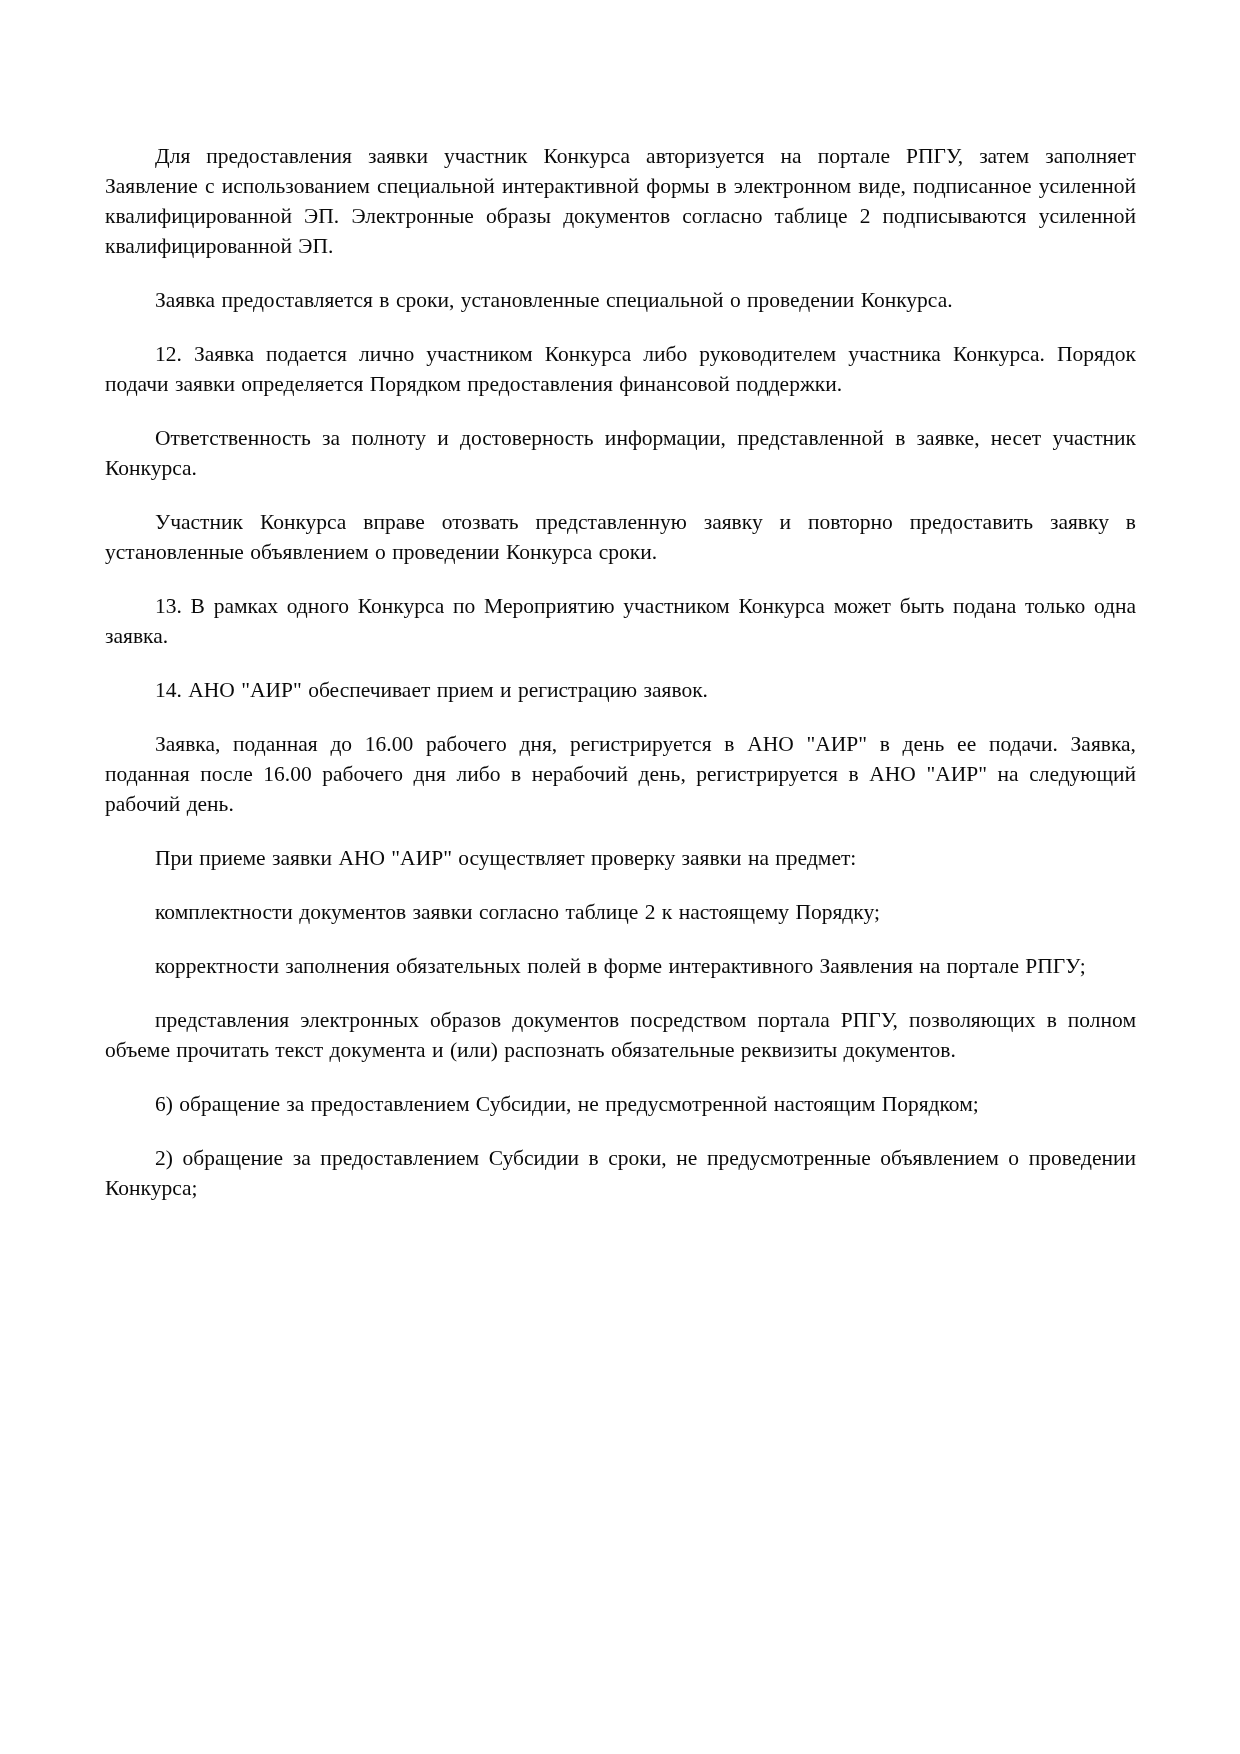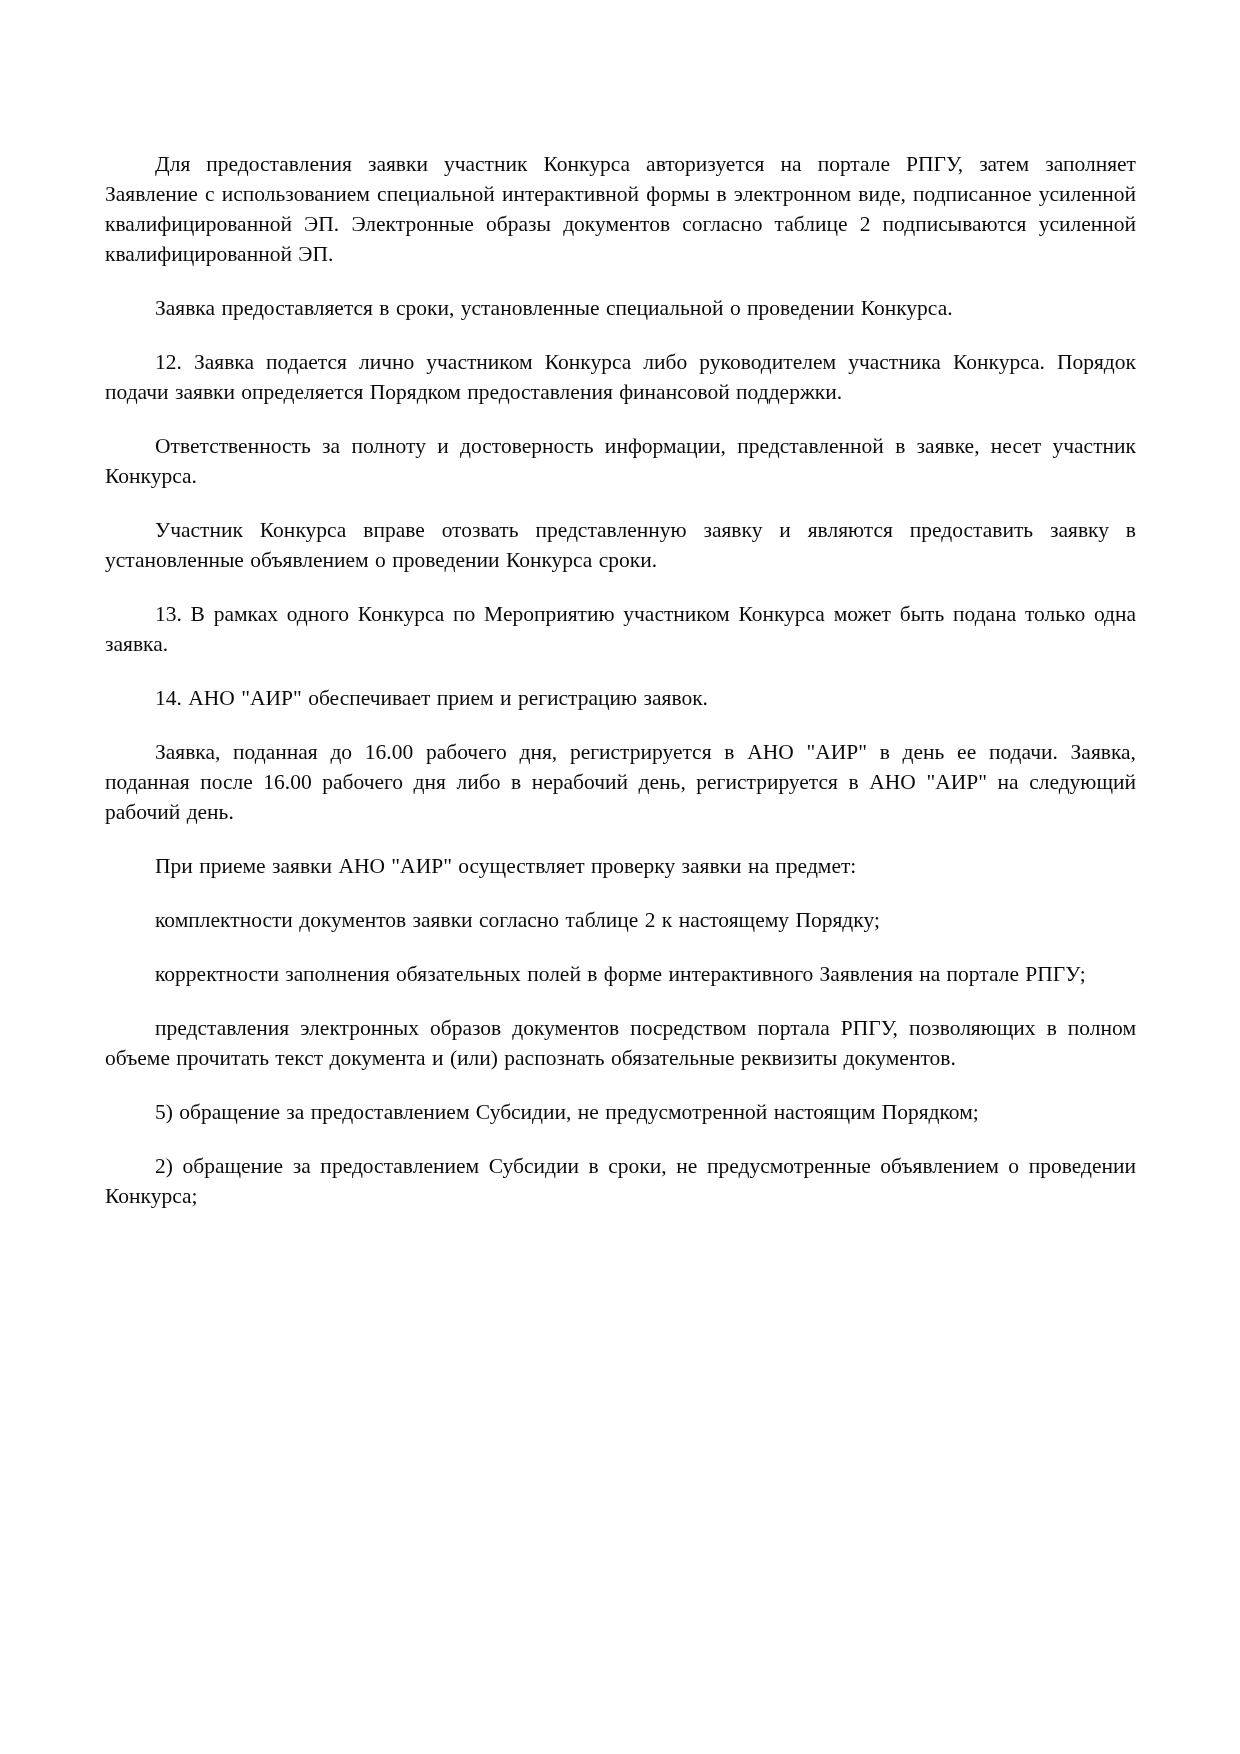--- a/index.html
+++ b/index.html
@@ -18,38 +18,38 @@
   }
   .doc-body {
     font-family: "Liberation Serif", "DejaVu Serif", serif;
     font-size: 21.5px;
     line-height: 30px;
     color: #0a0a0a;
     text-align: justify;
     text-align-last: left;
   }
   .doc-body p {
-    margin: 16px 0 24px 0;
+    margin: 8px 0 24px 0;
     text-indent: 50px;
     word-spacing: 1px;
   }
 </style>
 </head>
 <body>
 
 <div class="page">
   <div class="doc-body">
     <p>Для предоставления заявки участник Конкурса авторизуется на портале РПГУ, затем заполняет Заявление с использованием специальной интерактивной формы в электронном виде, подписанное усиленной квалифицированной ЭП. Электронные образы документов согласно таблице 2 подписываются усиленной квалифицированной ЭП.</p>
     <p>Заявка предоставляется в сроки, установленные специальной о проведении Конкурса.</p>
     <p>12. Заявка подается лично участником Конкурса либо руководителем участника Конкурса. Порядок подачи заявки определяется Порядком предоставления финансовой поддержки.</p>
     <p>Ответственность за полноту и достоверность информации, представленной в заявке, несет участник Конкурса.</p>
-    <p>Участник Конкурса вправе отозвать представленную заявку и являются предоставить заявку в установленные объявлением о проведении Конкурса сроки.</p>
+    <p>Участник Конкурса вправе отозвать представленную заявку и повторно предоставить заявку в установленные объявлением о проведении Конкурса сроки.</p>
     <p>13. В рамках одного Конкурса по Мероприятию участником Конкурса может быть подана только одна заявка.</p>
     <p>14. АНО "АИР" обеспечивает прием и регистрацию заявок.</p>
     <p>Заявка, поданная до 16.00 рабочего дня, регистрируется в АНО "АИР" в день ее подачи. Заявка, поданная после 16.00 рабочего дня либо в нерабочий день, регистрируется в АНО "АИР" на следующий рабочий день.</p>
     <p>При приеме заявки АНО "АИР" осуществляет проверку заявки на предмет:</p>
     <p>комплектности документов заявки согласно таблице 2 к настоящему Порядку;</p>
     <p>корректности заполнения обязательных полей в форме интерактивного Заявления на портале РПГУ;</p>
     <p>представления электронных образов документов посредством портала РПГУ, позволяющих в полном объеме прочитать текст документа и (или) распознать обязательные реквизиты документов.</p>
-    <p>5) обращение за предоставлением Субсидии, не предусмотренной настоящим Порядком;</p>
+    <p>6) обращение за предоставлением Субсидии, не предусмотренной настоящим Порядком;</p>
     <p>2) обращение за предоставлением Субсидии в сроки, не предусмотренные объявлением о проведении Конкурса;</p>
   </div>
 </div>
 
 </body></html>

